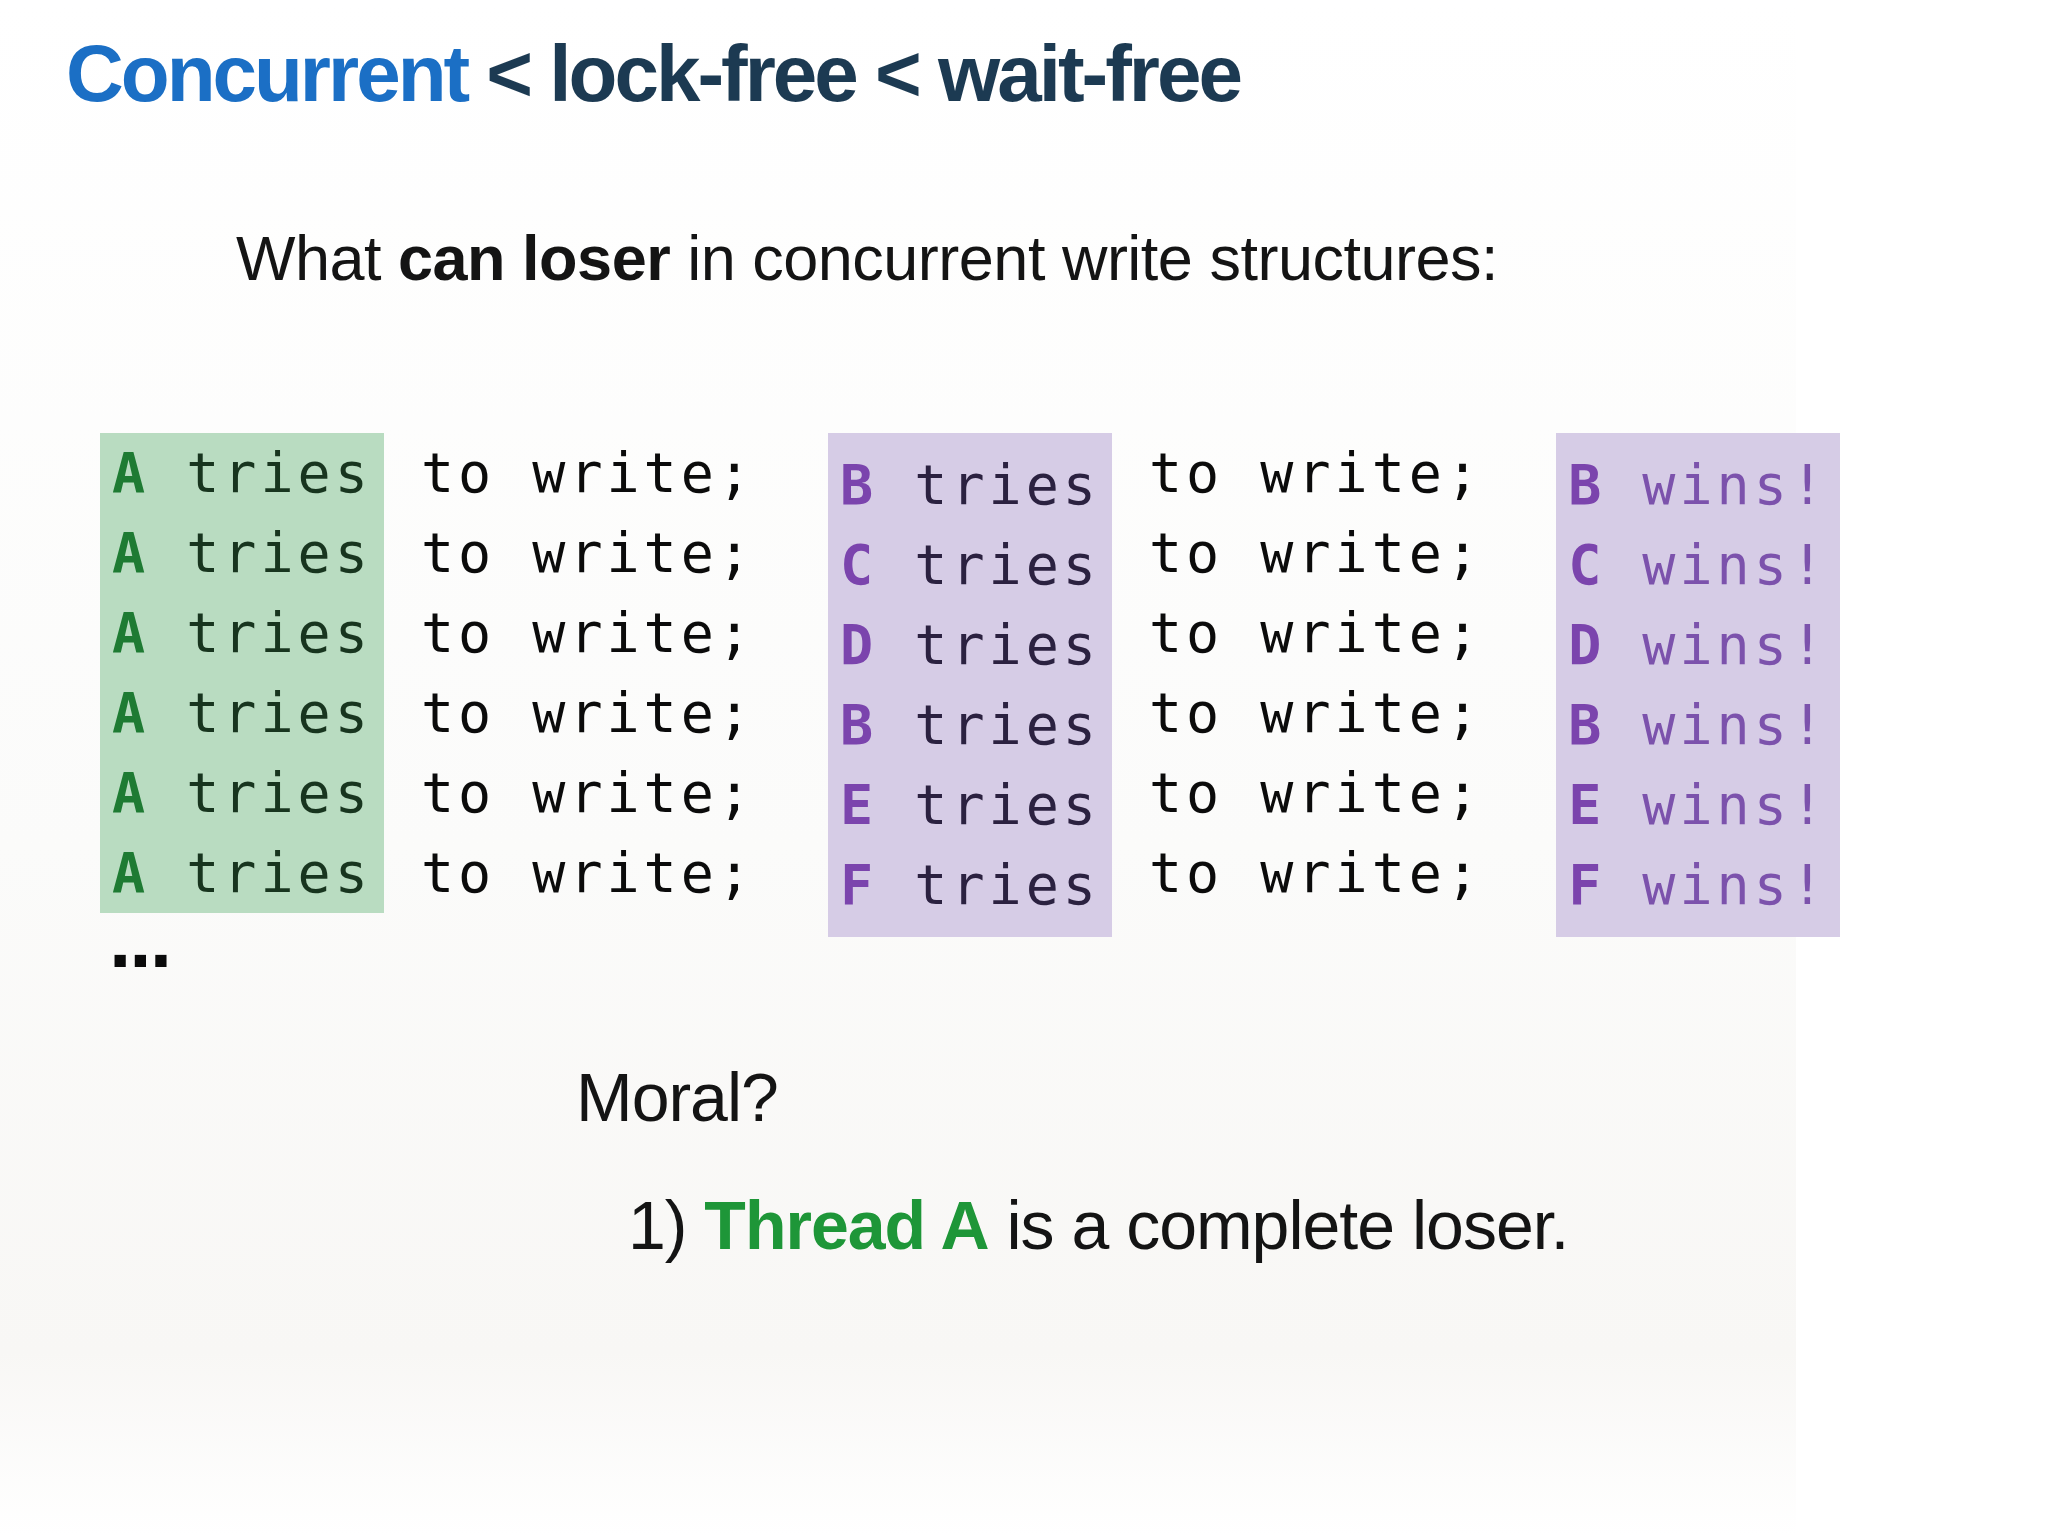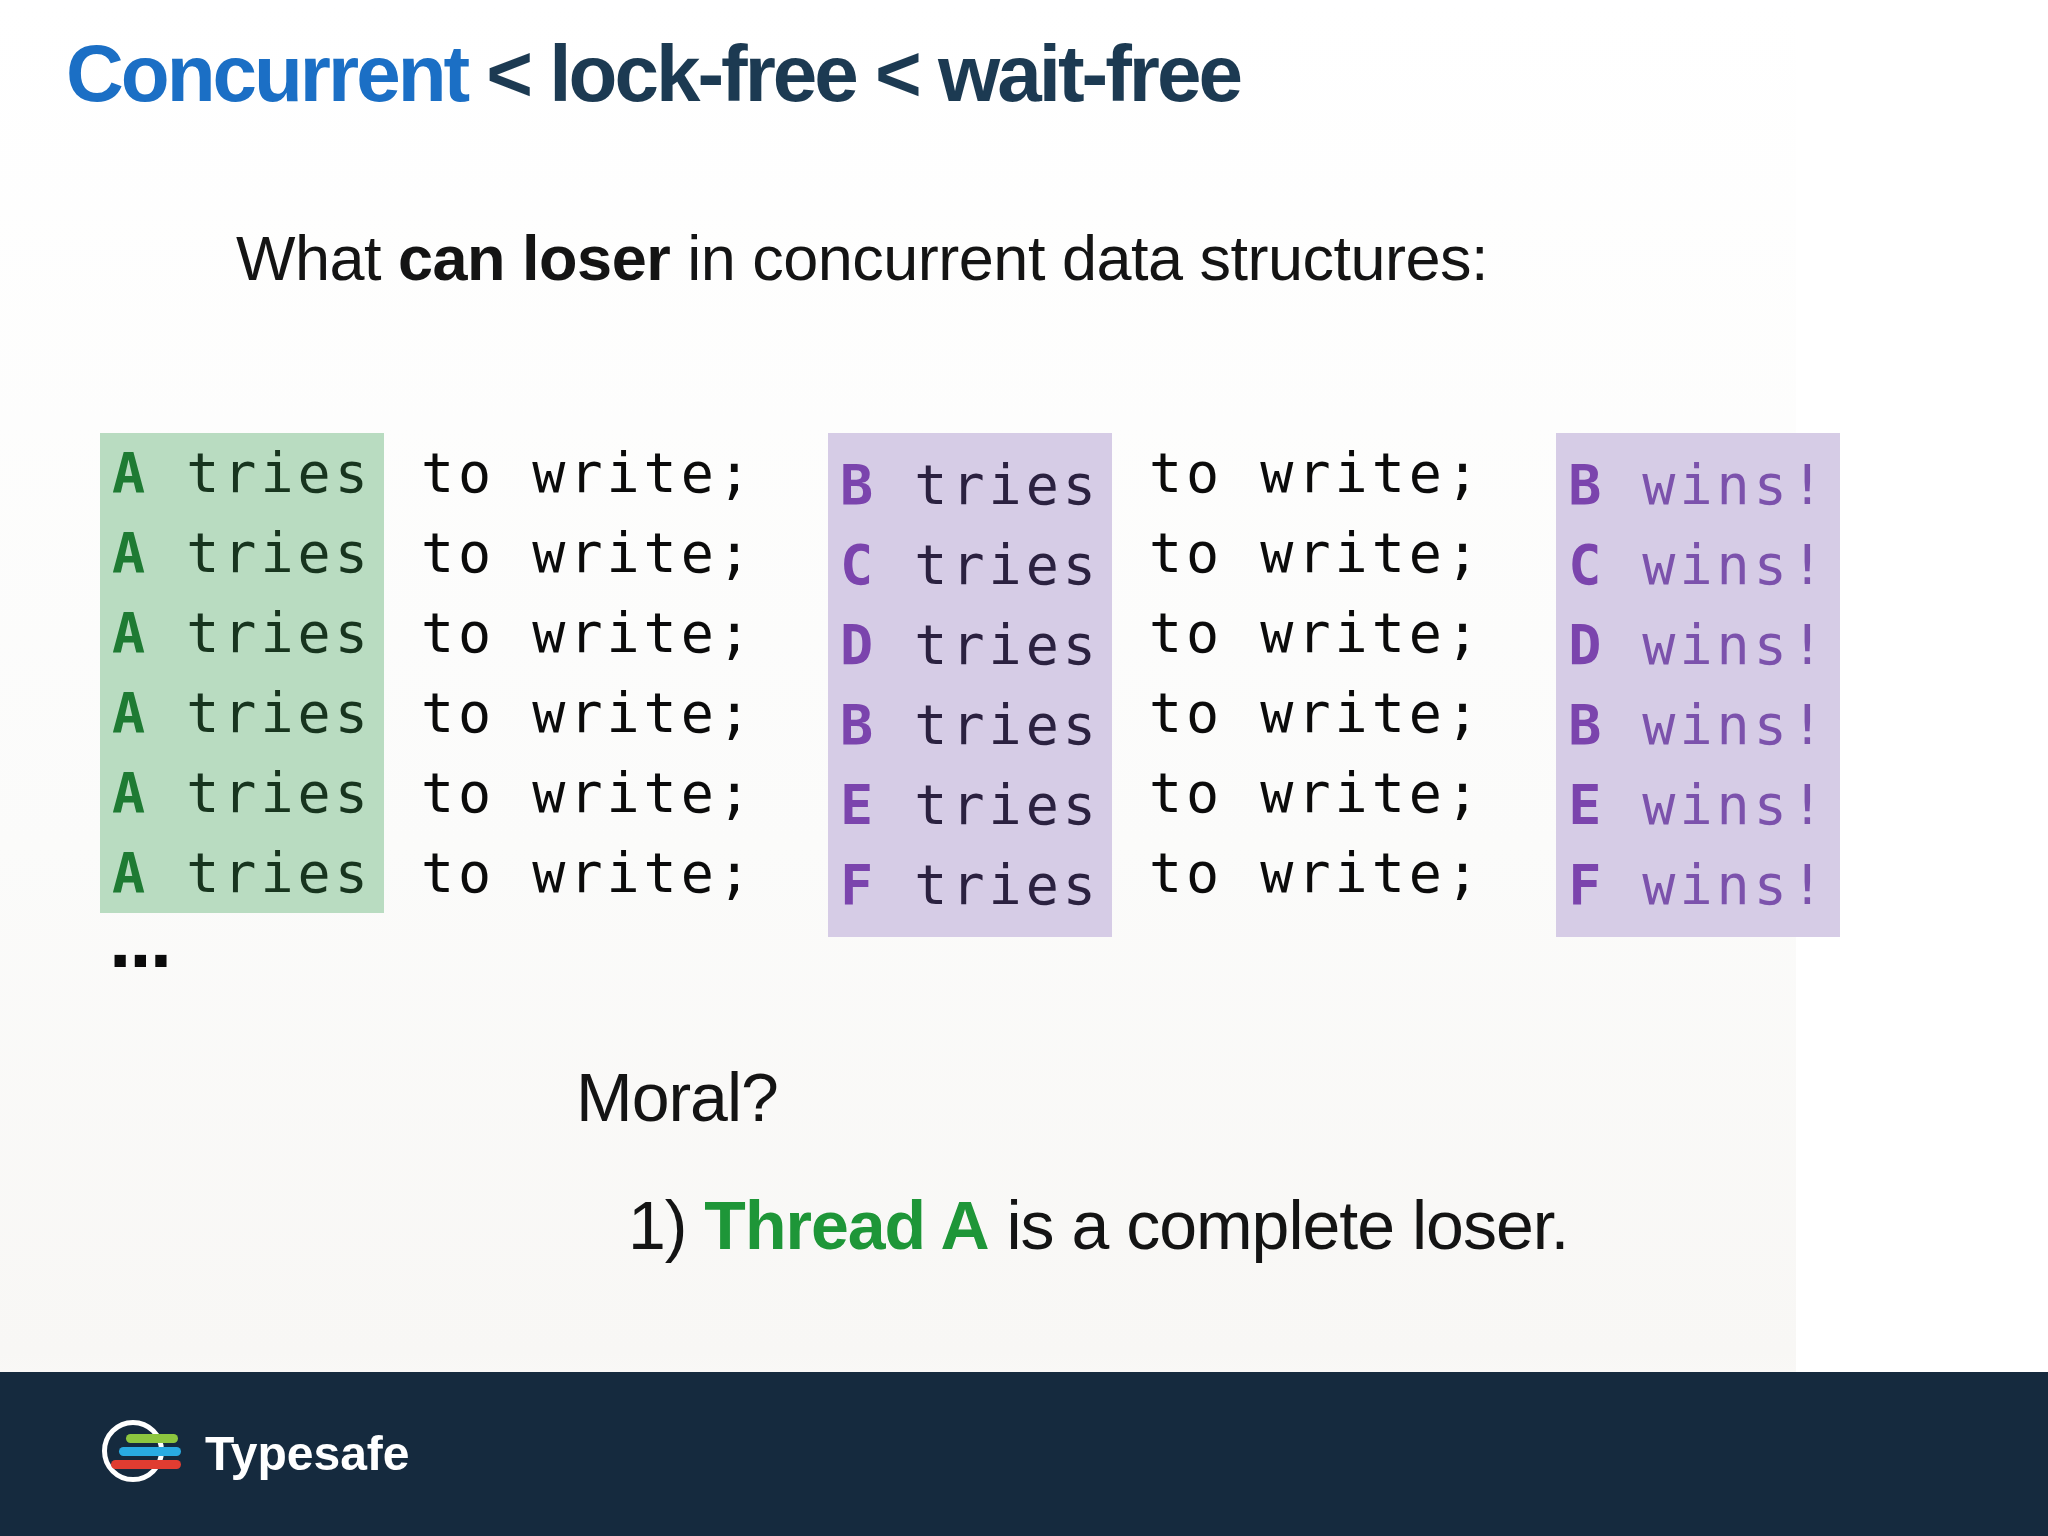--- a/index.html
+++ b/index.html
@@ -72,21 +72,21 @@
     font-size:48px;font-weight:700;color:#ffffff;letter-spacing:0;
   }
 </style>
 </head>
 <body>
 
 <div class="slide">
 
   <h1 class="title"><span class="hl">Concurrent</span><span class="rest"> &lt; lock-free &lt; wait-free</span></h1>
 
-  <div class="subtitle"><span>What </span><span class="b">can loser</span><span> in concurrent data structures:</span></div>
+  <div class="subtitle"><span>What </span><span class="b">can loser</span><span> in concurrent write structures:</span></div>
 
   <div class="code">
     <div class="crow">
         <span class="hlg"><span class="ltr-g">A</span><span class="txt-g"> tries</span></span>
         <span class="gap"> to write; </span>
         <span class="hlp"><span class="ltr-p">B</span><span class="txt-p"> tries</span></span>
         <span class="gap"> to write; </span>
         <span class="hlp"><span class="ltr-p">B</span><span class="win-p"> wins!</span></span>
       </div>
     <div class="crow">
@@ -126,23 +126,14 @@
       </div>
   </div>
 
   <div class="ellipsis">...</div>
 
   <div class="moral">
     <div class="moral-heading">Moral?</div>
     <div class="moral-item"><span>1) </span><span class="thread">Thread A</span><span class="rest"> is a complete loser.</span></div>
   </div>
 
-  <div class="footer">
-    <div class="logo">
-      <div class="logo-circle"></div>
-      <div class="bar bar-green"></div>
-      <div class="bar bar-blue"></div>
-      <div class="bar bar-red"></div>
-    </div>
-    <div class="brand">Typesafe</div>
-  </div>
 
 </div>
 
 </body></html>

